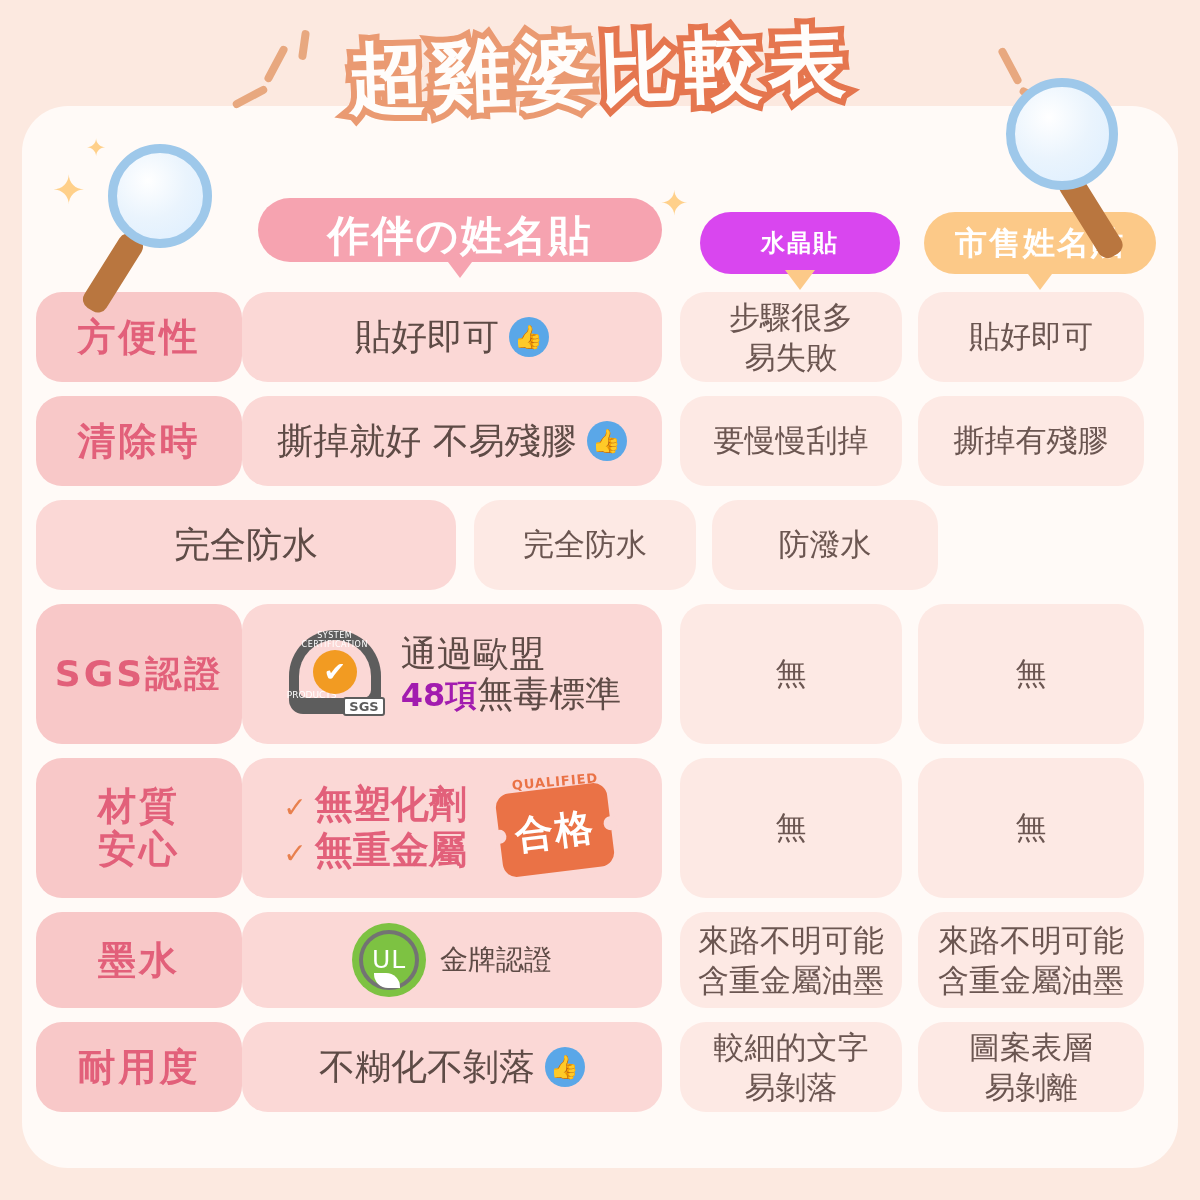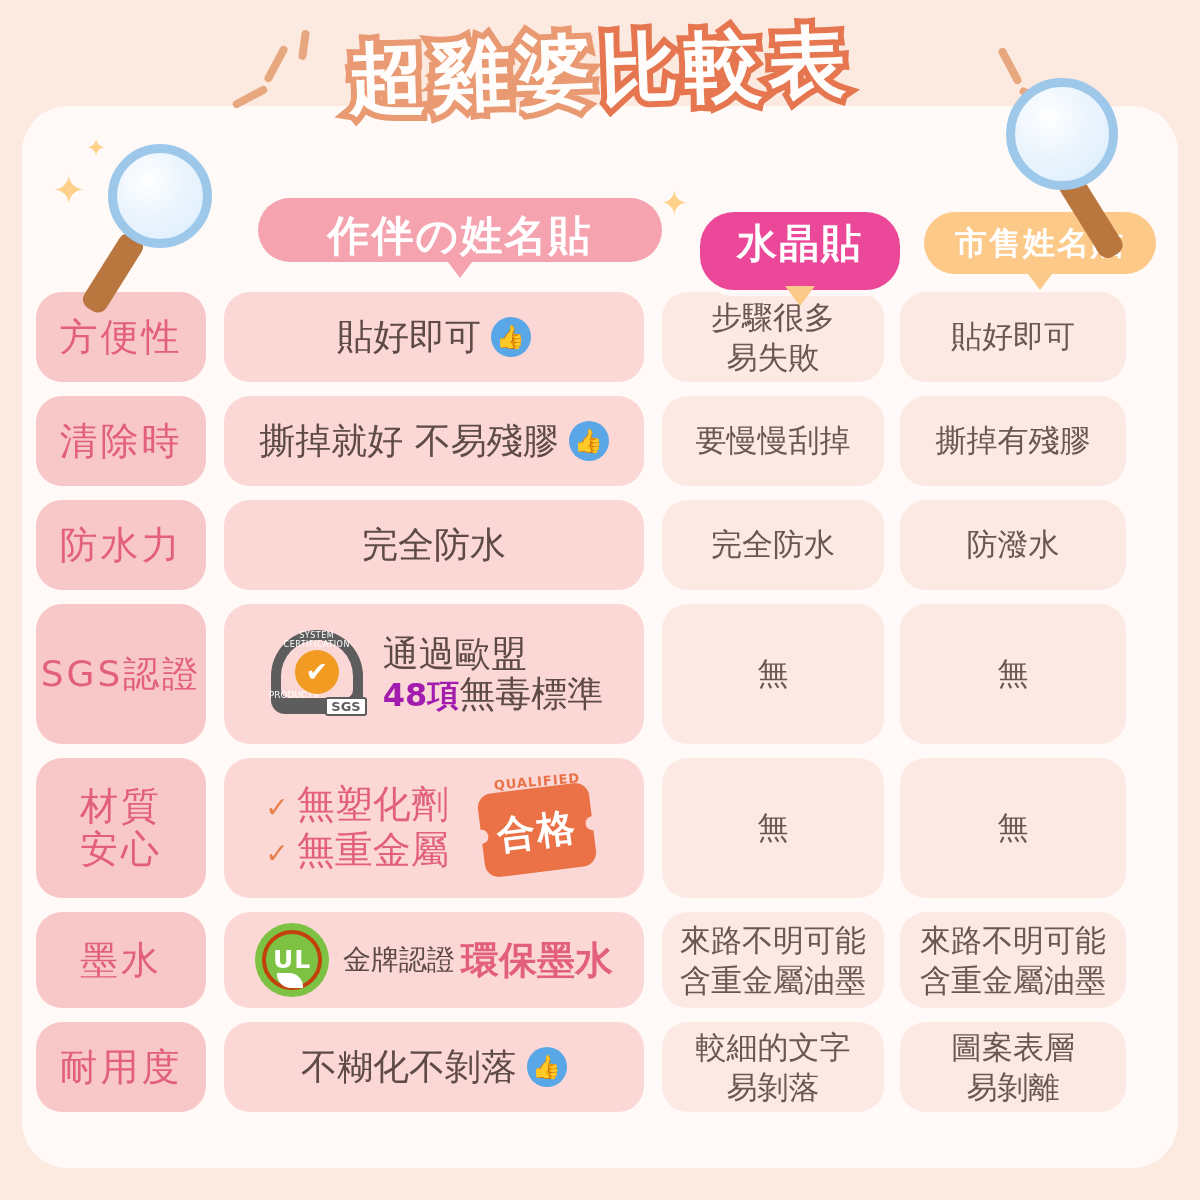--- a/index.html
+++ b/index.html
@@ -133,24 +133,24 @@
     background: #f6a3b0;
     border-radius: 40px;
     box-shadow: 0 0 0 7px #fffaf7;
   }
   .bubble-main .tail { background: #f6a3b0; }
 
   .bubble-b {
     left: 664px;
     top: 16px;
     width: 200px;
-    height: 78px;
+    height: 62px;
     line-height: 62px;
-    font-size: 40px;
-    background: #ec4899;
+    font-size: 24px;
+    background: #d946ef;
     border-radius: 34px;
     box-shadow: 0 0 0 6px #fffaf7;
   }
   .bubble-b .tail { background: #fcc988; }
 
   .bubble-c {
     left: 888px;
     top: 16px;
     width: 232px;
     height: 62px;
@@ -171,25 +171,24 @@
   .cell {
     box-sizing: border-box;
     border-radius: 26px;
     display: flex;
     align-items: center;
     justify-content: center;
     text-align: center;
   }
 
   .c-label {
-    width: 170px;
-    margin-right: 18px;
+    width: 206px;
     background: #f8c8c8;
     color: #e2607a;
-    font-weight: normal;
+    font-weight: bold;
     font-size: 38px;
     letter-spacing: 3px;
     line-height: 1.12;
     font-family: "DejaVu Sans", sans-serif;
   }
   .c-main {
     width: 420px;
     margin-right: 18px;
     background: #fbd8d6;
     color: #5e4b46;
@@ -314,21 +313,21 @@
   .sgs-text .l2 b { font-size: 32px; color: #a21caf; }
 
   
   .mat-list {
     text-align: left;
     line-height: 1.2;
     font-family: "DejaVu Sans", sans-serif;
   }
   .mat-list div {
     font-size: 38px;
-    font-weight: normal;
+    font-weight: bold;
     color: #e2607a;
     white-space: nowrap;
   }
   .mat-list .ck {
     color: #e8804e;
     font-size: 28px;
     margin-right: 8px;
   }
   .qualified {
     position: relative;
@@ -389,25 +388,25 @@
     flex: 0 0 auto;
     border-radius: 50%;
     background: #7dc242;
     margin-right: 8px;
   }
   .ul .ul-in {
     position: absolute;
     left: 7px; top: 7px;
     width: 60px; height: 60px;
     border-radius: 50%;
-    border: 4px solid #c2410c;
+    border: 4px solid #737373;
     box-sizing: border-box;
     color: #fff;
     font-size: 25px;
-    font-weight: bold;
+    font-weight: normal;
     text-align: center;
     line-height: 52px;
     letter-spacing: 1px;
     font-family: "DejaVu Sans", sans-serif;
   }
   .ul .leaf {
     position: absolute;
     left: 22px; bottom: 9px;
     width: 26px; height: 15px;
     background: #ffffff;
@@ -490,21 +489,20 @@
     </div>
     <div class="cell c-b h-sm">
       <span>要慢慢刮掉</span>
     </div>
     <div class="cell c-c h-sm">
       <span>撕掉有殘膠</span>
     </div>
   </div>
 
   <div class="row">
-    <div class="cell c-label h-sm">防水力</div>
     <div class="cell c-main h-sm">
       <span>完全防水</span>
     </div>
     <div class="cell c-b h-sm">
       <span>完全防水</span>
     </div>
     <div class="cell c-c h-sm">
       <span>防潑水</span>
     </div>
   </div>
@@ -565,21 +563,20 @@
 
   <div class="row">
     <div class="cell c-label h-md">墨水</div>
     <div class="cell c-main h-md">
       <div class="inline-flex">
         <div class="ul">
           <div class="ul-in">UL</div>
           <div class="leaf"></div>
         </div>
         <span class="ink-text">金牌認證</span>
-        <span class="ink-hl">環保墨水</span>
       </div>
     </div>
     <div class="cell c-b h-md">
       <div class="two-line">
         <div>來路不明可能</div>
         <div>含重金屬油墨</div>
       </div>
     </div>
     <div class="cell c-c h-md">
       <div class="two-line">

